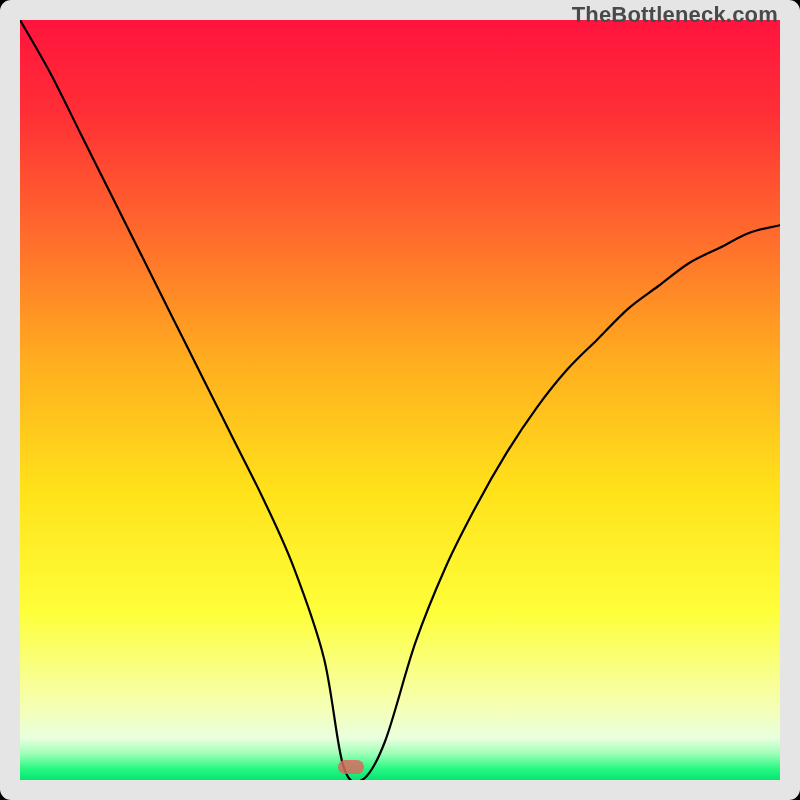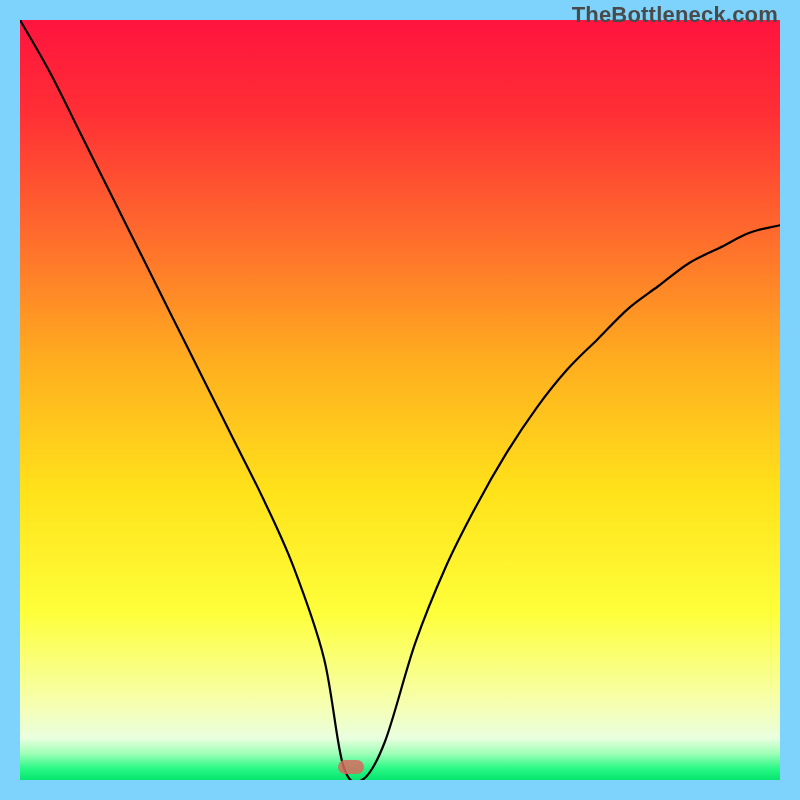--- a/index.html
+++ b/index.html
@@ -8,21 +8,22 @@
     width: 800px;
     height: 800px;
     overflow: hidden;
     font-family: Arial, Helvetica, sans-serif;
     background: #000;
   }
   .frame {
     position: relative;
     width: 800px;
     height: 800px;
-    background: #7dd3fc;
+    background: #e5e5e5;
+    border-radius: 11px;
   }
   .plot {
     position: absolute;
     left: 20px;
     top: 20px;
     width: 760px;
     height: 760px;
     overflow: hidden;
   }
   .plot svg {

